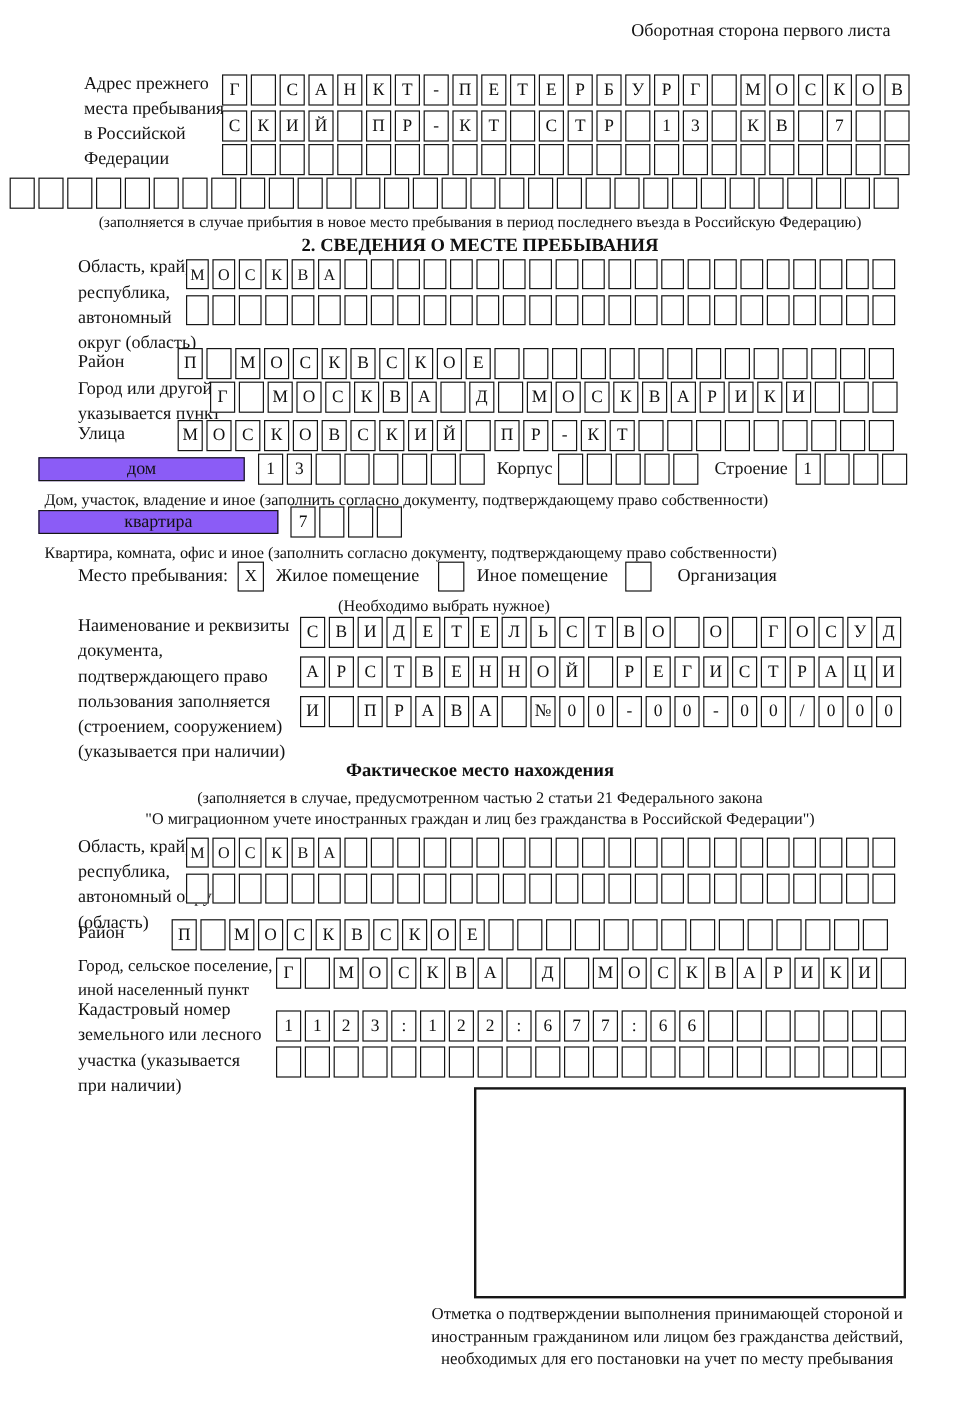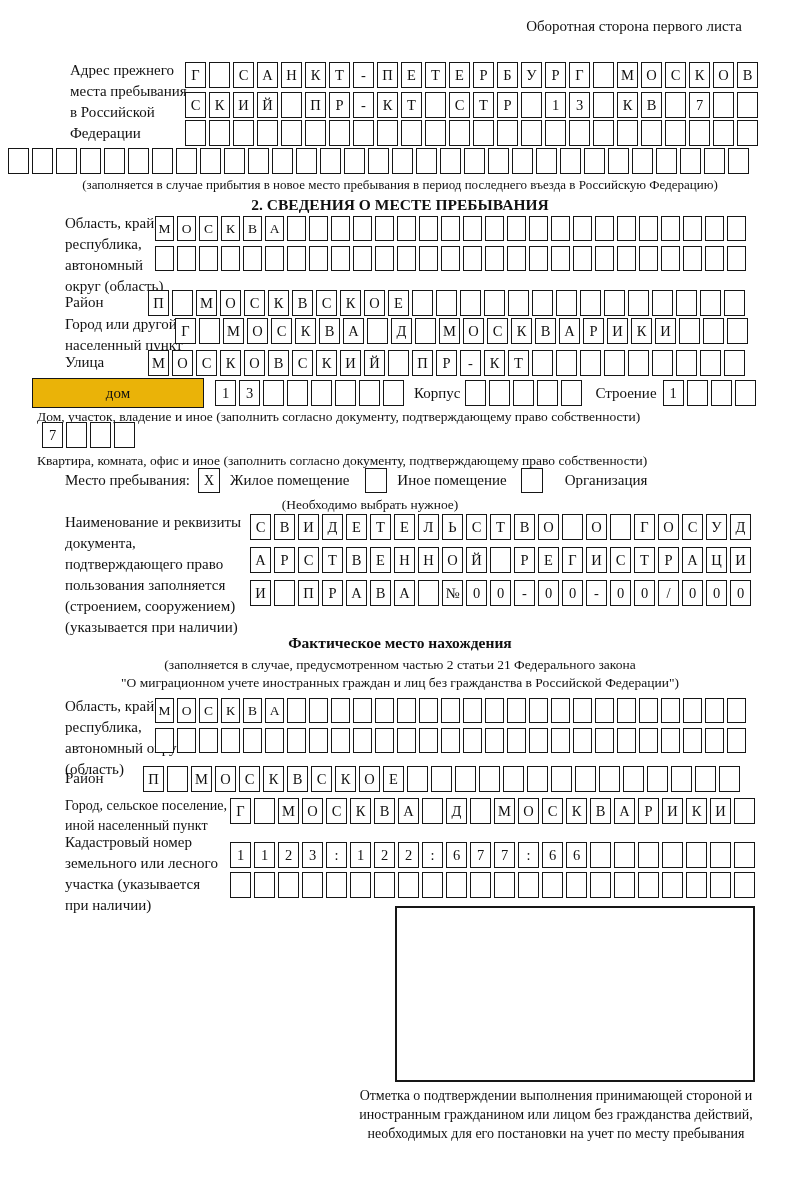--- a/index.html
+++ b/index.html
@@ -13,21 +13,21 @@
   .center{left:0;width:800px;text-align:center;}
   .bold{font-weight:bold;text-align:center;}
   .cells{display:flex;}
   .cell{
     flex:0 0 auto;width:21px;height:26px;margin-right:3px;border:1.6px solid #161616;
     box-sizing:border-box;display:flex;align-items:center;justify-content:center;
     font-size:14.5px;background:#fff;
   }
   .cells.sm .cell{width:19px;height:25px;font-size:13.5px;}
   .fieldbox{
-    border:1.6px solid #161616;height:30px;box-sizing:border-box;background:#eab308;
+    border:1.6px solid #161616;height:20px;box-sizing:border-box;background:#8b5cf6;
     display:flex;align-items:center;justify-content:center;font-size:15px;text-align:right;
   }
   .cbox{
     width:22px;height:25px;border:1.6px solid #161616;box-sizing:border-box;background:#fff;
     display:flex;align-items:center;justify-content:center;font-size:14px;flex:0 0 auto;
   }
   .rowflex{display:flex;align-items:center;}
   .stamp-box{border:2px solid #161616;box-sizing:border-box;background:#fff;}
   .stamp-note{font-size:14px;line-height:19px;text-align:center;}
   .fact-note{font-size:13.5px;line-height:18px;}
@@ -235,21 +235,21 @@
     <span class="cell"></span>
     <span class="cell"></span>
     <span class="cell"></span>
     <span class="cell"></span>
     <span class="cell"></span>
     <span class="cell"></span>
     <span class="cell"></span>
     <span class="cell"></span>
   </div>
 
-<div class="abs lbl" style="top:314px;left:65px;width:125px;">Город или другой населенный пункт</div>
+<div class="abs lbl" style="top:314px;left:65px;width:125px;">Город или другой указывается пункт</div>
 <div class="abs cells" style="top:318px;left:175px;">
     <span class="cell">Г</span>
     <span class="cell"></span>
     <span class="cell">М</span>
     <span class="cell">О</span>
     <span class="cell">С</span>
     <span class="cell">К</span>
     <span class="cell">В</span>
     <span class="cell">А</span>
     <span class="cell"></span>
@@ -323,20 +323,21 @@
   <div class="cells">
       <span class="cell">1</span>
       <span class="cell"></span>
       <span class="cell"></span>
       <span class="cell"></span>
     </div>
 </div>
 <div class="abs note" style="top:408px;left:37px;font-size:13.5px;">Дом, участок, владение и иное (заполнить согласно документу, подтверждающему право собственности)</div>
 
 <div class="abs rowflex" style="top:422px;left:32px;">
+  <div class="fieldbox" style="width:200px;">квартира</div>
   <div class="cells" style="margin-left:10px;">
       <span class="cell">7</span>
       <span class="cell"></span>
       <span class="cell"></span>
       <span class="cell"></span>
     </div>
 </div>
 <div class="abs note" style="top:452px;left:37px;font-size:13.5px;">Квартира, комната, офис и иное (заполнить согласно документу, подтверждающему право собственности)</div>
 
 <div class="abs rowflex" style="top:468px;left:65px;">

